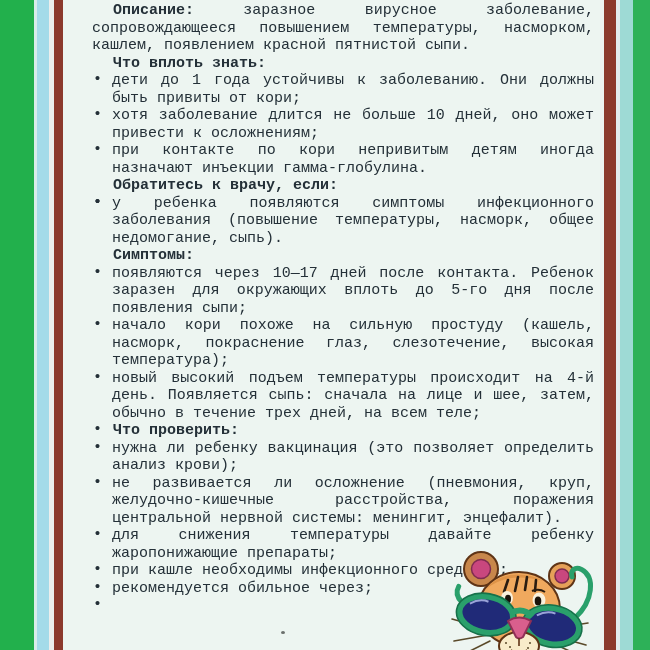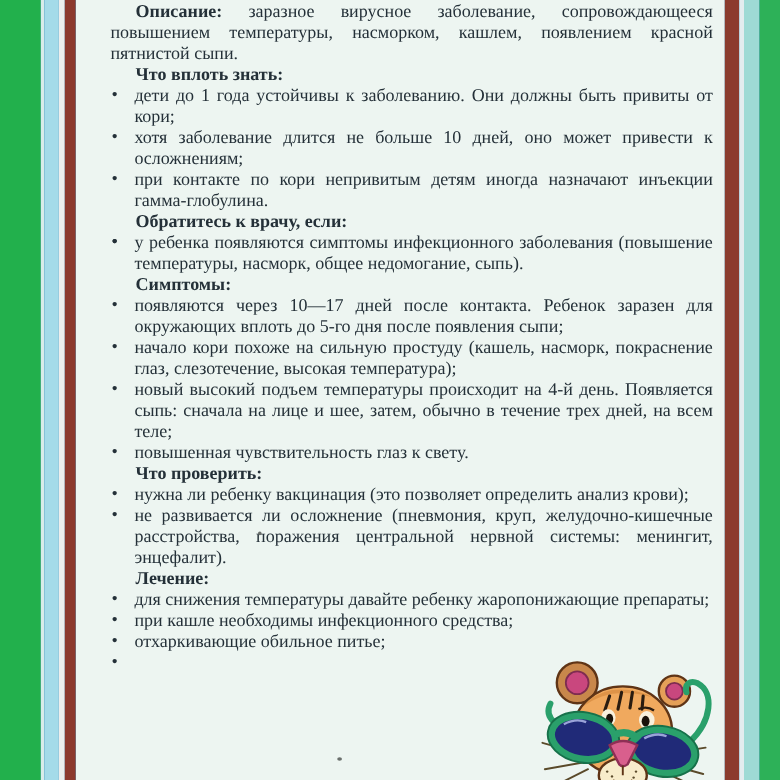--- a/index.html
+++ b/index.html
@@ -1,21 +1,21 @@
 <!DOCTYPE html>
 <html><head>
 <meta charset="utf-8">
 <style>
   html,body{margin:0;padding:0;}
   .page{
     position:relative;
     width:650px;height:650px;
     overflow:hidden;
-    background:#0369a1;
-    font-family:Liberation Serif, serif;
+    background:#f9a8d4;
+    font-family:Liberation Mono, monospace;
   }
   .border-strip{position:absolute;top:0;bottom:0;}
   .content{
     position:absolute;top:0;bottom:0;left:63px;width:537px;
     background:#edf5f1;
     overflow:hidden;
     color:#243038;
     font-size:15px;
     line-height:17.5px;
   }
@@ -60,28 +60,27 @@
         <div class="blk bullet"><span class="dot">•</span><span>дети до 1 года устойчивы к заболеванию. Они должны быть привиты от кори;</span></div>
         <div class="blk bullet"><span class="dot">•</span><span>хотя заболевание длится не больше 10 дней, оно может привести к осложнениям;</span></div>
         <div class="blk bullet"><span class="dot">•</span><span>при контакте по кори непривитым детям иногда назначают инъекции гамма-глобулина.</span></div>
         <div class="blk heading">Обратитесь к врачу, если:</div>
         <div class="blk bullet"><span class="dot">•</span></div>
         <div class="blk bullet"><span class="dot">•</span><span>у ребенка появляются симптомы инфекционного заболевания (повышение температуры, насморк, общее недомогание, сыпь).</span></div>
         <div class="blk heading">Симптомы:</div>
         <div class="blk bullet"><span class="dot">•</span><span>появляются через 10—17 дней после контакта. Ребенок заразен для окружающих вплоть до 5-го дня после появления сыпи;</span></div>
         <div class="blk bullet"><span class="dot">•</span><span>начало кори похоже на сильную простуду (кашель, насморк, покраснение глаз, слезотечение, высокая температура);</span></div>
         <div class="blk bullet"><span class="dot">•</span><span>новый высокий подъем температуры происходит на 4-й день. Появляется сыпь: сначала на лице и шее, затем, обычно в течение трех дней, на всем теле;</span></div>
-        <div class="blk bullet"><span class="dot">•</span><span>повышенная чувствительность глаз к свету.</span></div>
+        <div class="blk bullet"><span class="dot">•</span></div>
         <div class="blk heading">Что проверить:</div>
         <div class="blk bullet"><span class="dot">•</span><span>нужна ли ребенку вакцинация (это позволяет определить анализ крови);</span></div>
         <div class="blk bullet"><span class="dot">•</span><span>не развивается ли осложнение (пневмония, круп, желудочно-кишечные расстройства, поражения центральной нервной системы: менингит, энцефалит).</span></div>
-        <div class="blk heading">Лечение:</div>
         <div class="blk bullet"><span class="dot">•</span><span>для снижения температуры давайте ребенку жаропонижающие препараты;</span></div>
         <div class="blk bullet"><span class="dot">•</span><span>при кашле необходимы инфекционного средства;</span></div>
-        <div class="blk bullet"><span class="dot">•</span><span>отхаркивающие обильное питье;</span></div>
+        <div class="blk bullet"><span class="dot">•</span><span>рекомендуется обильное через;</span></div>
         <div class="blk bullet"><span class="dot">•</span></div>
       </div>
 
     <div class="speck s1"></div>
     <div class="speck s2"></div>
 
     <svg class="mascot" viewBox="0 0 150 115" xmlns="http://www.w3.org/2000/svg">
 
       <g stroke="#5a4a2a" stroke-width="1.6" stroke-linecap="round">
         <path d="M40,80 L4,70"></path>

